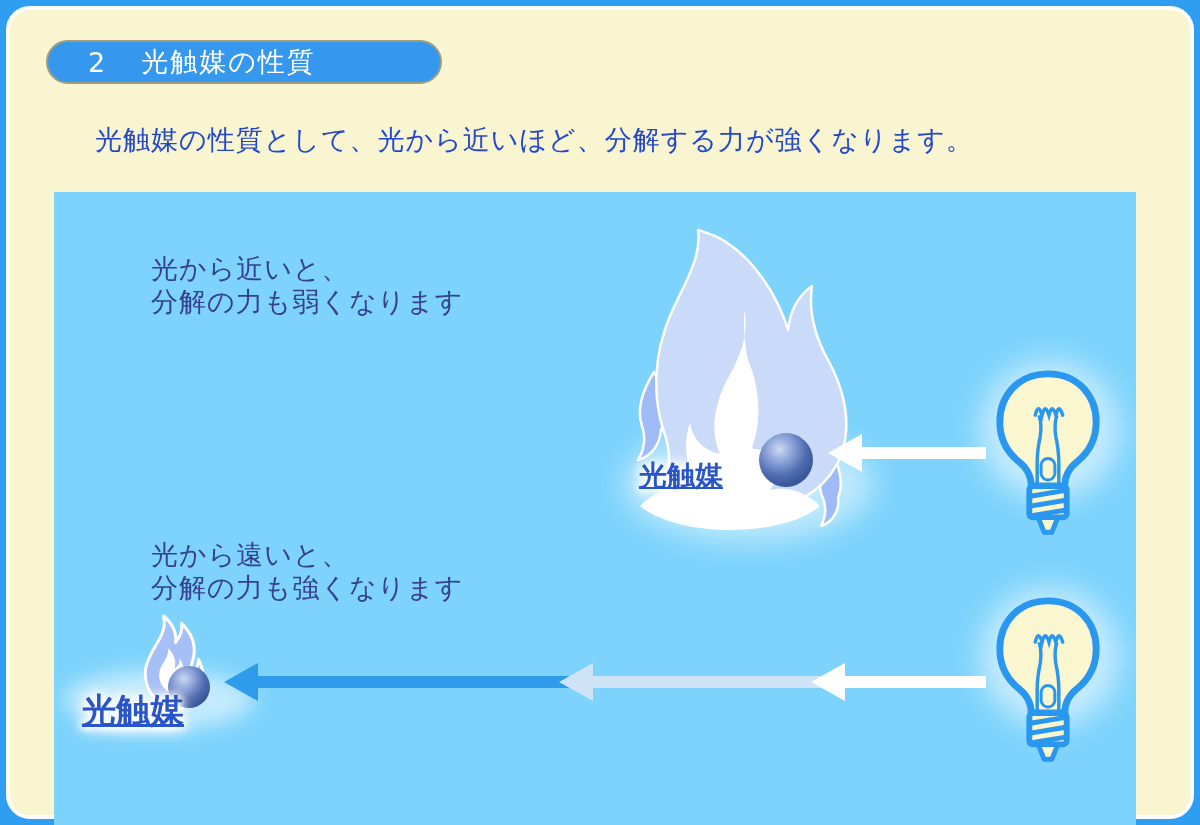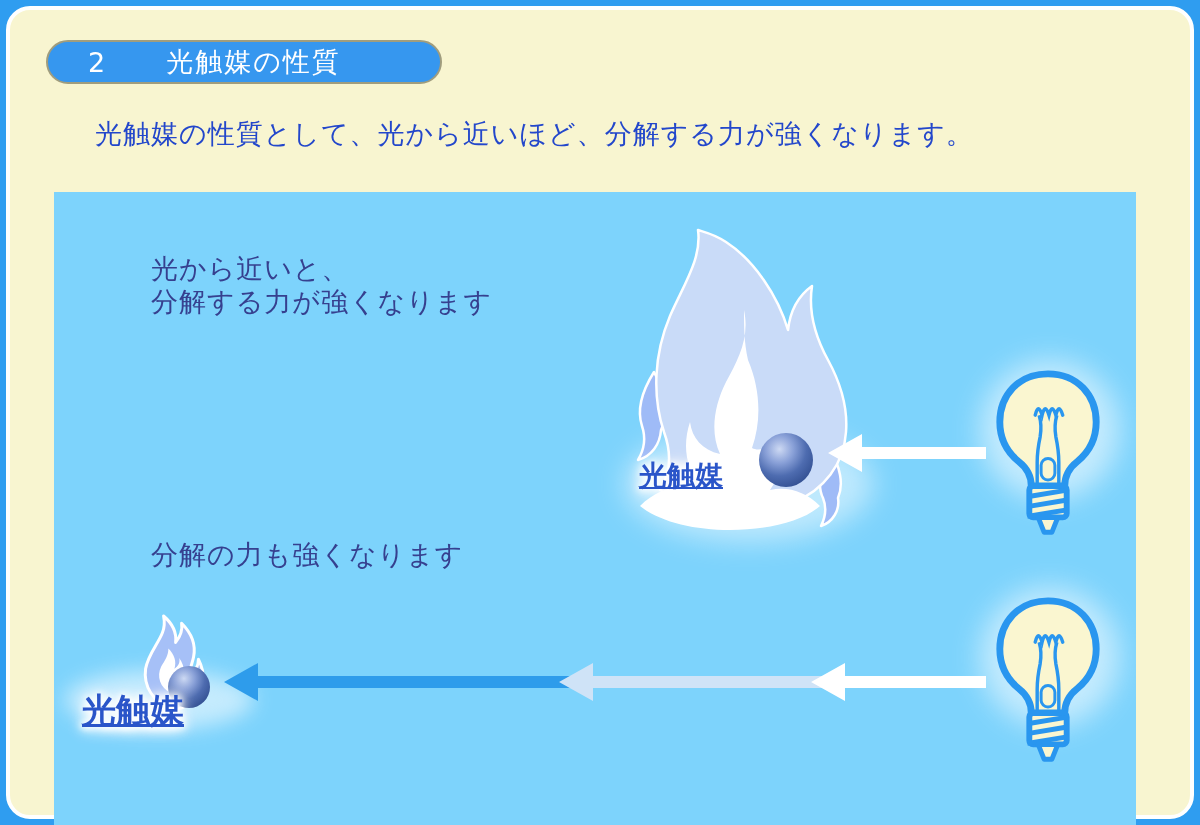--- a/index.html
+++ b/index.html
@@ -24,24 +24,24 @@
     width:396px;height:44px;
     background:#3697ef;
     border:2px solid #a09d7e;
     border-radius:24px;
     box-sizing:border-box;
     display:flex;align-items:center;
     color:#ffffff;
     font-size:27px;
   }
   .section-pill .num{margin-left:40px;}
-  .section-pill .ttl{margin-left:61px;letter-spacing:2px;font-family:Liberation Mono, monospace;}
+  .section-pill .ttl{margin-left:36px;letter-spacing:2px;font-family:Liberation Mono, monospace;}
   .intro{
     position:absolute;
-    left:85px;top:106px;
+    left:85px;top:112px;
     font-size:27px;
     letter-spacing:1px;
     color:#2347cb;
     white-space:nowrap;
   }
   .panel{
     position:absolute;
     left:44px;top:182px;
     width:1082px;height:694px;
     background:#7dd3fc;
@@ -133,24 +133,25 @@
 
         <circle cx="732" cy="268" r="27" fill="url(#sphGrad)"></circle>
         <circle cx="135" cy="495" r="21" fill="url(#sphGrad)"></circle>
 
         <use href="#bulb" x="935" y="168" width="118" height="187"></use>
         <use href="#bulb" x="935" y="395" width="118" height="187"></use>
       </svg>
 
       <div class="caption near">
         <div>光から近いと、</div>
-        <div>分解する力が強くなります</div>
+        <div>分解の力も弱くなります</div>
       </div>
 
       <div class="caption far">
+        <div>光から遠いと、</div>
         <div>分解の力も強くなります</div>
       </div>
 
       <div class="catalyst-label near">光触媒</div>
       <div class="catalyst-label far">光触媒</div>
 
     </div>
   </div>
 </div>
 

